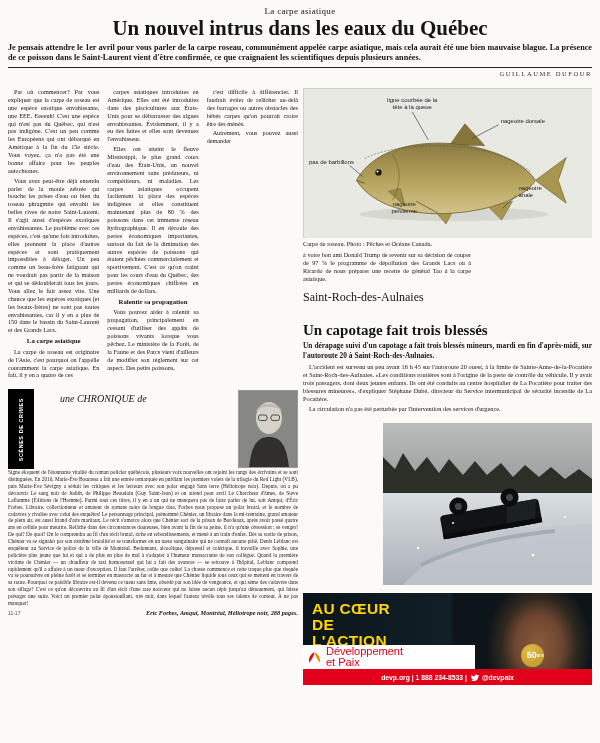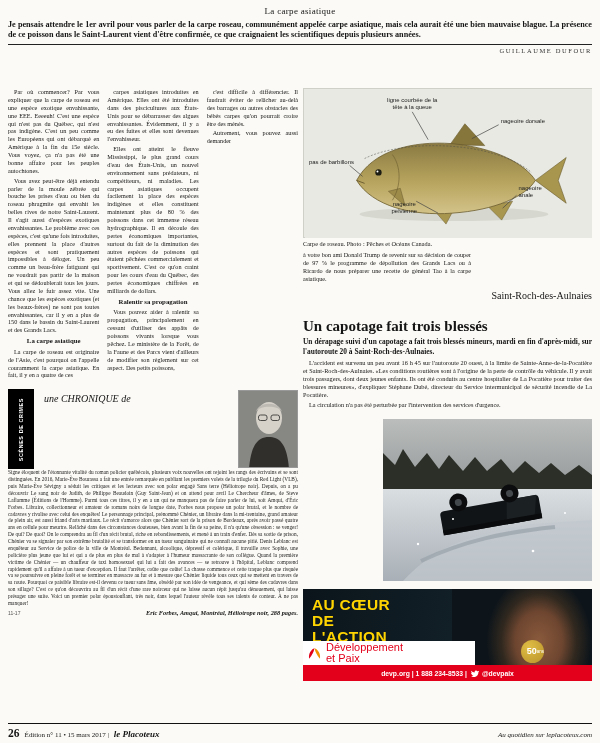--- a/index.html
+++ b/index.html
@@ -23,40 +23,40 @@
   .carp-cols .col { flex:1; font-size:6.2px; line-height:1.27; text-align:justify; }
   .col p { margin:0 0 2px; text-indent:6px; }
   .subhead { text-align:center; font-weight:bold; font-size:6.8px; margin:3px 0 2px; }
 
   
   .chronicle { margin-top:8px; width:290px; }
   .chron-header { display:flex; height:80px; align-items:stretch; }
   .chron-banner { width:26px; background:#000; color:#fff; display:flex; align-items:center; justify-content:center; overflow:hidden; }
   .chron-banner .vtext { writing-mode:vertical-rl; transform:rotate(180deg);
     font-family:"Liberation Sans", sans-serif; font-weight:bold; font-size:5.4px; letter-spacing:.6px; white-space:nowrap; }
-  .chron-mid { flex:1; padding:4px 6px 0 10px; }
+  .chron-mid { flex:1; padding:4px 6px 0 26px; }
   .chron-label { font-size:10px; font-style:italic; }
   .chron-author { font-family:"DejaVu Serif", serif; font-weight:bold; font-size:21px; line-height:.98; letter-spacing:.3px; margin-top:3px; }
   .chron-photo { width:60px; height:78px; align-self:center; border:1px solid #999; overflow:hidden; }
   .chron-title { border-top:1px solid #111; border-bottom:1px solid #111; text-align:center;
     font-weight:bold; font-style:italic; font-size:10.5px; padding:2px 0; margin:4px 0 3px; }
   .chron-body { font-size:5.3px; line-height:1.3; text-align:justify; color:#1c1c1c; }
   .chron-foot { display:flex; justify-content:space-between; align-items:flex-end; margin-top:2px; }
   .chron-corner { font-size:5px; color:#555; font-family:"Liberation Sans", sans-serif; }
   .chron-attrib { font-size:6.3px; font-weight:bold; font-style:italic; }
 
   
   .right-col { position:absolute; top:88px; left:303px; width:289px; }
   .fish-fig { width:289px; height:150px; background:#e7e9e2; border:.5px solid #cfd0c8; }
   .fig-caption { font-size:6.3px; margin-top:2px; }
   .continuation { width:168px; font-size:6.2px; line-height:1.27; text-align:justify; margin-top:4px; }
   .fig-label { font:6px "Liberation Sans", sans-serif; fill:#222; }
 
   .crash { margin-top:7px; }
-  .crash-kicker { text-align:right; font-size:10px; }
+  .crash-kicker { text-align:left; font-size:12px; }
   .crash-headline { font-size:15px; font-weight:bold; line-height:1.05; margin-top:18px; }
   .crash-lead { font-size:7.4px; font-weight:bold; text-align:justify; line-height:1.25; margin-top:3px; }
   .crash-body { font-size:6.3px; line-height:1.28; text-align:justify; margin-top:3px; }
   .crash-body p { margin-bottom:2px; text-indent:6px; }
 
   .crash-photo { width:209px; height:162px; margin:10px 0 0 80px; }
 
   
   .ad { position:relative; width:289px; height:92px; margin-top:8px;
     background:linear-gradient(100deg,#0b141b 0%, #122027 55%, #1b2b30 100%); overflow:hidden;
@@ -85,20 +85,21 @@
   .foot-brand { font-size:9px; font-weight:bold; font-style:italic; }
   .foot-right { font-size:7px; font-style:italic; }
 </style>
 </head>
 <body>
 
 <div class="page">
 
   <header class="masthead">
     <div class="kicker">La carpe asiatique</div>
+    <h1 class="headline">Un nouvel intrus dans les eaux du Québec</h1>
     <p class="lead">Je pensais attendre le 1er avril pour vous parler de la carpe roseau, communément appelée carpe asiatique, mais cela aurait été une bien mauvaise blague. La présence de ce poisson dans le Saint-Laurent vient d'être confirmée, ce que craignaient les scientifiques depuis plusieurs années.</p>
     <div class="mast-rule"></div>
     <div class="byline">GUILLAUME DUFOUR</div>
   </header>
 
   <div class="left-col">
     <div class="carp-cols">
       <div class="col">
         <p>Par où commencer? Par vous expliquer que la carpe de roseau est une espèce exotique envahissante, une EEE. Eeeeuh! C'est une espèce qui n'est pas du Québec, qui n'est pas indigène. C'est un peu comme les Européens qui ont débarqué en Amérique à la fin du 15e siècle. Vous voyez, ça n'a pas été une bonne affaire pour les peuples autochtones.</p>
         <p>Vous avez peut-être déjà entendu parler de la moule zébrée qui bouche les prises d'eau ou bien du roseau phragmite qui envahit les belles rives de notre Saint-Laurent. Il s'agit aussi d'espèces exotiques envahissantes. Le problème avec ces espèces, c'est qu'une fois introduites, elles prennent la place d'autres espèces et sont pratiquement impossibles à déloger. Un peu comme un beau-frère fatiguant qui ne voudrait pas partir de la maison et qui se dédoublerait tous les jours. Vous allez le fuir assez vite. Une chance que les espèces exotiques (et les beaux-frères) ne sont pas toutes envahissantes, car il y en a plus de 150 dans le bassin du Saint-Laurent et des Grands Lacs.</p>
@@ -254,22 +255,14 @@
       <div class="ad-bar">
         <span>devp.org | 1 888 234-8533 |</span>
         <svg viewBox="0 0 10 8" width="9" height="7">
           <path d="M9.5,1 C9.1,1.3 8.7,1.4 8.3,1.5 C8,1 7.4,0.7 6.8,0.7 C5.7,0.7 4.9,1.7 5.2,2.8 C3.7,2.7 2.3,2 1.4,0.9 C0.9,1.8 1.2,2.9 2,3.5 C1.7,3.5 1.4,3.4 1.1,3.3 C1.1,4.2 1.8,5 2.7,5.2 C2.4,5.3 2.1,5.3 1.8,5.2 C2.1,6 2.8,6.5 3.7,6.5 C2.9,7.1 1.9,7.4 1,7.3 C1.9,7.9 2.9,8.2 4,8.2 C7.6,8.2 9.6,5.2 9.5,2.4 C9.9,2.1 10.2,1.7 10.4,1.3 Z" fill="#ffffff"></path>
         </svg>
         <span>@devpaix</span>
       </div>
     </div>
   </div>
 
-  <footer class="footer">
-    <div class="foot-left">
-      <span class="foot-page">26</span>
-      <span class="foot-edition">Édition n° 11 • 15 mars 2017 |</span>
-      <span class="foot-brand">le Placoteux</span>
-    </div>
-    <div class="foot-right">Au quotidien sur leplacoteux.com</div>
-  </footer>
 
 </div>
 
 </body></html>

